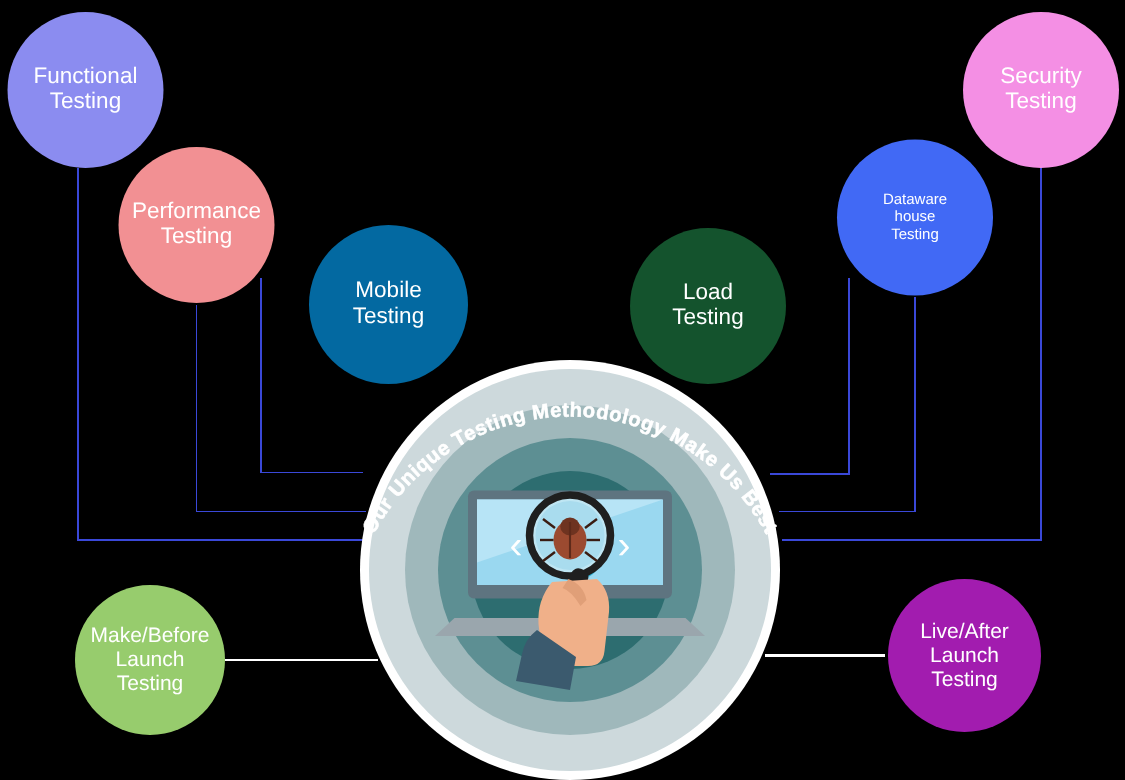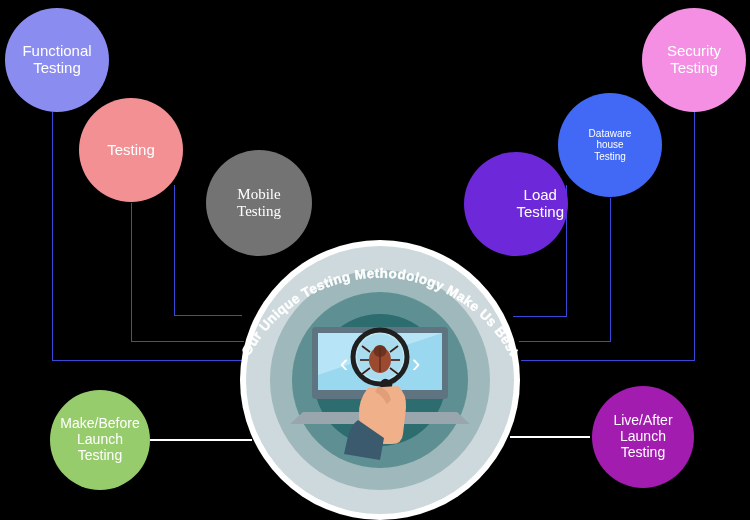--- a/index.html
+++ b/index.html
@@ -113,30 +113,31 @@
   </svg>
 
   <div class="bubble" style="left: 5px; top: 8px; width: 104px; height: 104px; background: rgb(139, 140, 240); font-size: 15px; justify-content: center;">
       <div>
         <span>Functional</span>
         <span>Testing</span>
       </div>
     </div>
   <div class="bubble" style="left: 79px; top: 98px; width: 104px; height: 104px; background: rgb(242, 144, 147); font-size: 15px;">
       <div>
+        <span>Performance</span>
         <span>Testing</span>
       </div>
     </div>
-  <div class="bubble" style="left: 206px; top: 150px; width: 106px; height: 106px; background: #737373; font-size: 15px; font-family: Liberation Serif, serif;">
+  <div class="bubble" style="left: 206px; top: 150px; width: 106px; height: 106px; background: #0369a1; font-size: 15px;">
       <div>
         <span>Mobile</span>
         <span>Testing</span>
       </div>
     </div>
-  <div class="bubble" style="left: 464px; top: 152px; width: 104px; height: 104px; background: #6d28d9; font-size: 15px; justify-content: flex-end;">
+  <div class="bubble" style="left: 420px; top: 152px; width: 104px; height: 104px; background: #14532d; font-size: 15px;">
       <div>
         <span>Load</span>
         <span>Testing</span>
       </div>
     </div>
   <div class="bubble" style="left: 558px; top: 93px; width: 104px; height: 104px; background: rgb(65, 105, 245); font-size: 10px;">
       <div>
         <span>Dataware</span>
         <span>house</span>
         <span>Testing</span>

